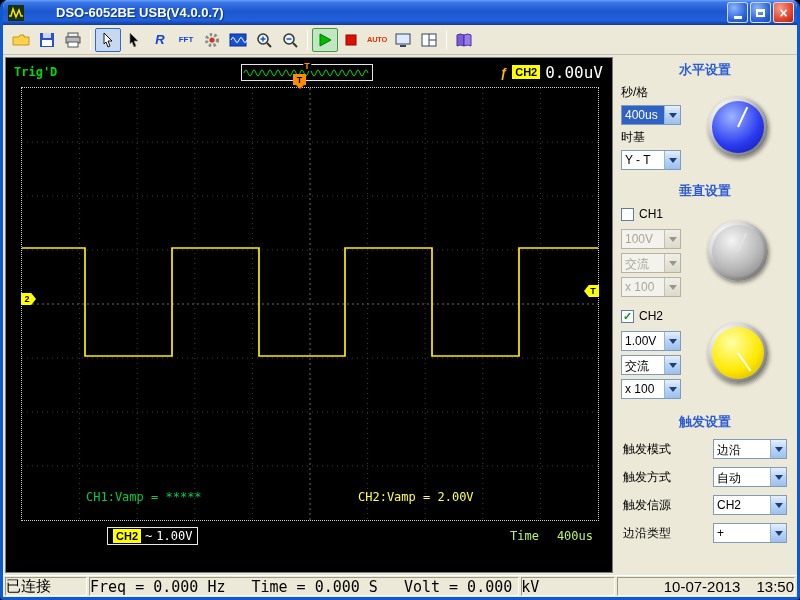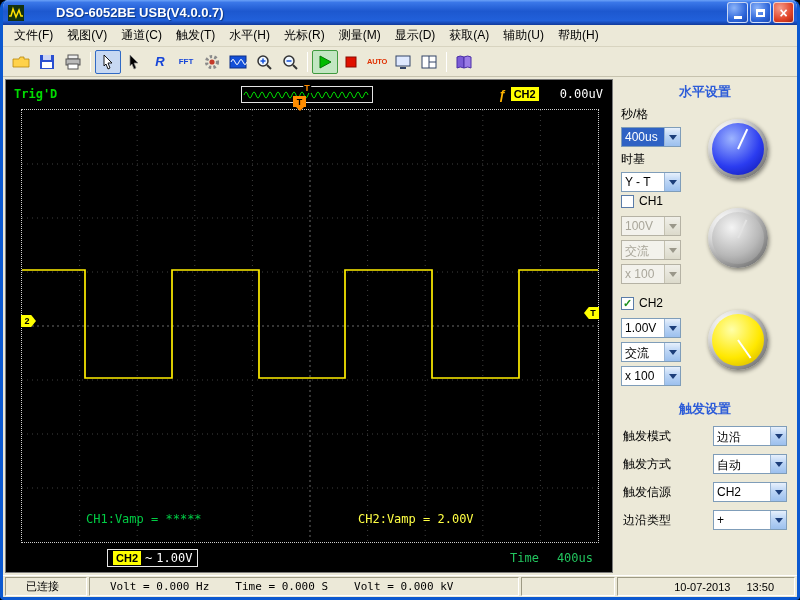--- a/index.html
+++ b/index.html
@@ -40,38 +40,38 @@
   .scope-area{width:608px;margin:2px;background:#000;border:1px solid #7a7a7a;display:flex;flex-direction:column;padding:3px;position:relative;}
 
   .trig-bar{height:22px;flex:0 0 22px;position:relative;margin-bottom:4px;}
   .trig-status{position:absolute;left:5px;top:4px;color:#00dc00;font-size:12px;font-weight:bold;font-family:"DejaVu Sans Mono",monospace;}
   .preview{position:absolute;left:232px;top:3px;width:132px;height:17px;border:1px solid #e5e5e5;background:#000;}
   .preview svg{display:block;}
   .preview-t{position:absolute;left:50%;top:-3px;transform:translateX(-50%);color:#ff8c00;font-size:9px;font-weight:bold;background:#000;padding:0 1px;line-height:1;}
   .trig-right{position:absolute;right:6px;top:3px;display:flex;align-items:center;gap:5px;height:16px;}
   .trig-symbol{color:#ffb400;font-weight:bold;font-style:italic;font-size:13px;}
   .badge-yellow{background:#ffff00;color:#000;font-size:11px;font-weight:bold;padding:1px 3px;line-height:1.1;}
-  .trig-level{color:#fff;font-size:12px;font-family:"DejaVu Sans Mono",monospace;margin-left:16px;}
+  .trig-level{color:#fff;font-size:16px;font-family:"DejaVu Sans Mono",monospace;}
 
   .scope-display{width:578px;height:434px;margin-left:12px;border:1px dotted #cfcfcf;position:relative;background:#000;}
   .marker-top{position:absolute;top:-14px;left:271px;width:13px;height:11px;background:#ff8c00;color:#000;
     font-size:9px;font-weight:bold;display:flex;align-items:center;justify-content:center;}
   .marker-top::after{content:"";position:absolute;top:11px;left:2.5px;border-left:4px solid transparent;border-right:4px solid transparent;border-top:4px solid #ff8c00;}
   .marker-left{position:absolute;left:-1px;top:205px;width:15px;height:12px;background:#ffff00;color:#000;font-size:9px;font-weight:bold;
     display:flex;align-items:center;justify-content:center;clip-path:polygon(0 0,68% 0,100% 50%,68% 100%,0 100%);padding-right:3px;}
   .marker-right{position:absolute;right:-1px;top:197px;width:15px;height:12px;background:#ffff00;color:#000;font-size:9px;font-weight:bold;
     display:flex;align-items:center;justify-content:center;clip-path:polygon(32% 0,100% 0,100% 100%,32% 100%,0 50%);padding-left:3px;}
   .meas{position:absolute;bottom:16px;font-family:"DejaVu Sans Mono",monospace;font-size:12px;}
   .meas.ch1{left:64px;color:#00cc44;}
   .meas.ch2{left:336px;color:#ffff44;}
 
   .scope-footer{width:578px;height:20px;margin:5px 0 0 12px;position:relative;background:#000;}
   .ch-readout{position:absolute;left:86px;top:1px;height:18px;border:1px solid #e8e8e8;display:flex;align-items:center;gap:4px;padding:0 5px;}
   .ch-readout .val{color:#fff;font-size:12px;font-family:"DejaVu Sans Mono",monospace;}
-  .time-readout{position:absolute;right:6px;top:3px;display:flex;gap:18px;color:#22c55e;font-size:12px;font-family:"DejaVu Sans Mono",monospace;}
+  .time-readout{position:absolute;right:6px;top:3px;display:flex;gap:18px;color:#bef264;font-size:12px;font-family:"DejaVu Sans Mono",monospace;}
 
   
   .control-panel{flex:1;padding:2px 8px 0 6px;font-size:12px;color:#000;overflow:hidden;}
   .sec-title{text-align:center;color:#2d5cd8;font-weight:bold;font-size:13px;margin:4px 0 5px;}
   .hv-block{display:flex;}
   .hv-left{width:66px;display:flex;flex-direction:column;gap:4px;}
   .hv-left label{font-size:12px;}
   .hv-right{flex:1;display:flex;align-items:center;justify-content:center;}
 
   .combo{display:inline-flex;align-items:stretch;border:1px solid #7f9db9;background:#fff;height:20px;}
@@ -99,21 +99,21 @@
   .knob.yellow .knob-inner{background:radial-gradient(circle at 38% 30%,#ffffa8,#ffe800 58%,#c8a800);}
   .knob-pointer{position:absolute;left:calc(50% - 1px);top:50%;width:2px;height:22px;background:#fff;transform-origin:50% 0%;}
   .knob.blue .knob-pointer{transform:rotate(205deg);}
   .knob.gray .knob-pointer{background:#e2e2e2;transform:rotate(205deg);height:20px;}
   .knob.yellow .knob-pointer{transform:rotate(325deg);}
 
   .trow{display:flex;align-items:center;justify-content:space-between;margin:8px 2px 0 2px;}
 
   
   .statusbar{height:22px;flex:0 0 22px;display:flex;gap:2px;background:#ece9d8;padding:1px 2px;border-top:1px solid #fff;}
-  .spanel{border:1px solid;border-color:#9d9a84 #ffffff #ffffff #9d9a84;display:flex;align-items:center;padding:0 20px;font-size:11px;white-space:nowrap;}
+  .spanel{border:1px solid;border-color:#9d9a84 #ffffff #ffffff #9d9a84;display:flex;align-items:center;padding:0 0;font-size:15px;white-space:nowrap;}
   .spanel.mono{font-family:"DejaVu Sans Mono",monospace;}
   .spanel.conn{width:82px;}
   .spanel.meas-panel{width:430px;gap:0;}
   .spanel.meas-panel span{margin-right:26px;}
   .spanel.fill{flex:1;}
   .spanel.clock{width:178px;justify-content:flex-end;gap:16px;}
 </style>
 </head>
 <body>
 
@@ -129,33 +129,20 @@
         <span class="glyph-min"></span>
       </span>
     <span class="win-btn bluebtn">
         <span class="glyph-max"></span>
       </span>
     <span class="win-btn redbtn">
         <span class="glyph-close">×</span>
       </span>
   </div>
 
-  <div class="menubar">
-    <span class="menu-item">文件(F)</span>
-    <span class="menu-item">视图(V)</span>
-    <span class="menu-item">通道(C)</span>
-    <span class="menu-item">触发(T)</span>
-    <span class="menu-item">水平(H)</span>
-    <span class="menu-item">光标(R)</span>
-    <span class="menu-item">测量(M)</span>
-    <span class="menu-item">显示(D)</span>
-    <span class="menu-item">获取(A)</span>
-    <span class="menu-item">辅助(U)</span>
-    <span class="menu-item">帮助(H)</span>
-  </div>
 
   <div class="toolbar">
     <span class="tbtn">
       <svg width="18" height="18" viewBox="0 0 18 18">
         <path d="M1,6 h6 l1,-2 h4 v2 h5 v8 H1 z" fill="#ffd24a" stroke="#b8860b" stroke-width="0.8"></path>
       </svg>
     </span>
     <span class="tbtn">
       <svg width="18" height="18" viewBox="0 0 18 18">
         <rect x="2" y="2" width="14" height="14" fill="#2a4fd0"></rect>
@@ -334,20 +321,21 @@
           </span>
         </div>
         <div class="hv-right">
           <div class="knob blue">
             <div class="knob-inner"></div>
             <div class="knob-pointer"></div>
           </div>
         </div>
       </div>
 
+      <div class="sec-title" style="margin-top:12px;">垂直设置</div>
 
       <div class="hv-block">
         <div class="hv-left">
           <span class="ch-row">
             <span class="cb"></span>
             <span>CH1</span>
           </span>
           <span class="combo disabled w60">
             <span class="combo-text">100V</span>
             <span class="combo-arrow"></span>
@@ -426,21 +414,21 @@
           <span class="combo-arrow"></span>
         </span>
       </div>
 
     </div>
   </div>
 
   <div class="statusbar">
     <span class="spanel conn">已连接</span>
     <span class="spanel mono meas-panel">
-      <span>Volt = 0.000 Hz</span>
+      <span>Freq = 0.000 Hz</span>
       <span>Time = 0.000 S</span>
       <span>Volt = 0.000 kV</span>
     </span>
     <span class="spanel fill"></span>
     <span class="spanel clock">
       <span>10-07-2013</span>
       <span>13:50</span>
     </span>
   </div>
 

